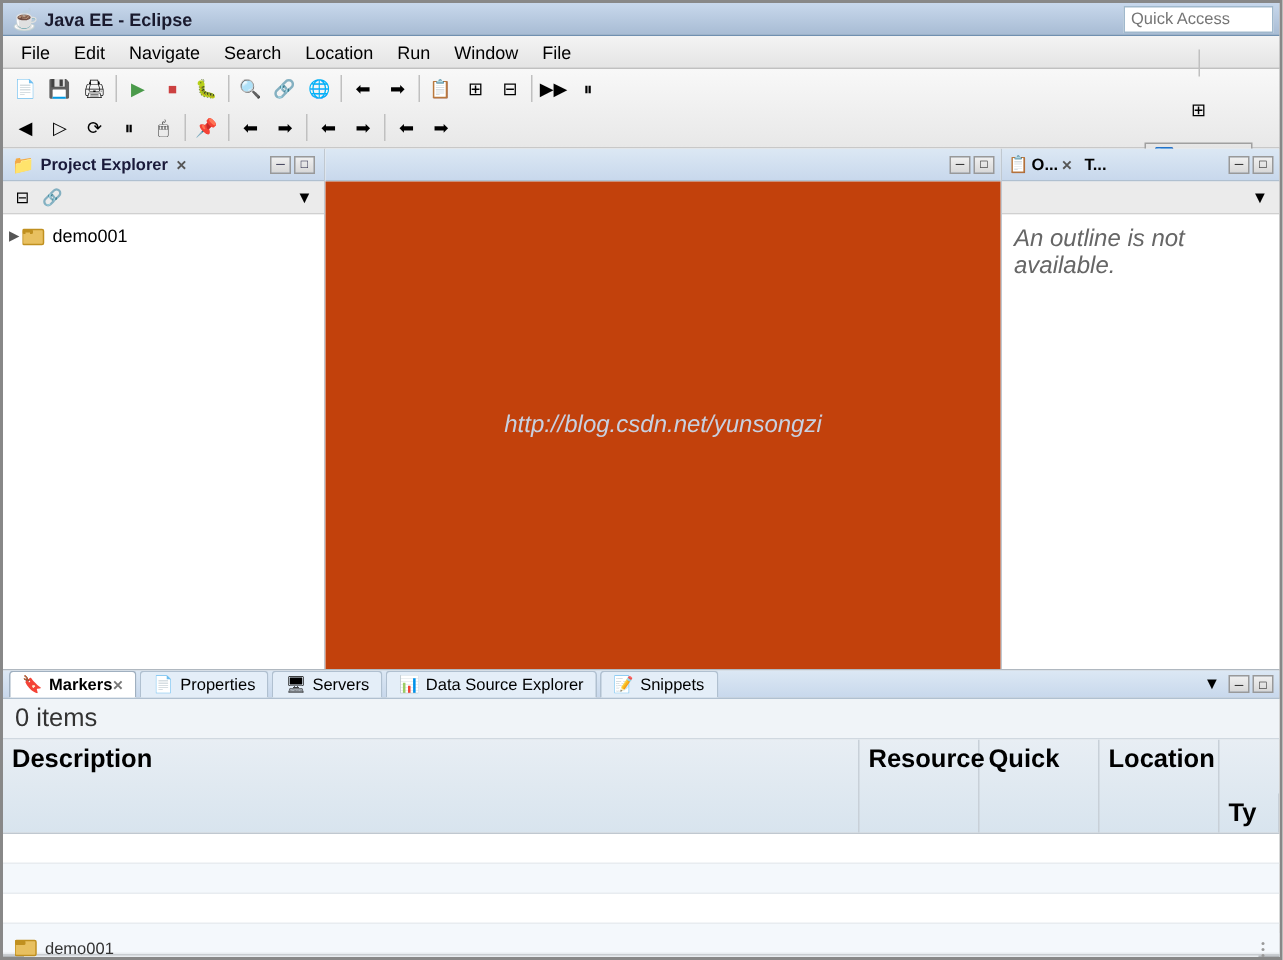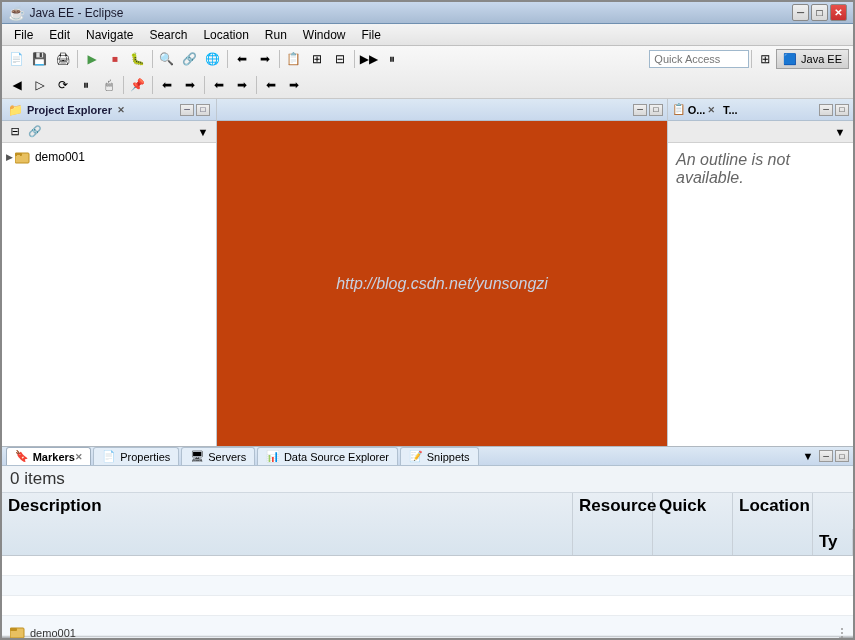--- a/index.html
+++ b/index.html
@@ -16,21 +16,21 @@
     
     #title-bar {
       background: linear-gradient(to bottom, #c8d8ec, #a8bcd4);
       height: 22px;
       display: flex;
       align-items: center;
       padding: 0 6px;
       border-bottom: 1px solid #7090b0;
     }
     #title-icon { margin-right: 4px; font-size: 14px; }
-    #title-text { flex: 1; font-size: 12px; color: #1a1a2e; font-weight: normal; }
+    #title-text { flex: 1; font-size: 12px; color: #1a1a2e; font-weight: bold; }
     .title-btn {
       width: 17px; height: 17px;
       border: 1px solid #888;
       margin-left: 2px;
       display: flex; align-items: center; justify-content: center;
       font-size: 10px; cursor: pointer; border-radius: 2px;
     }
     .title-btn.minimize { background: linear-gradient(to bottom, #f0f0f0, #d8d8d8); }
     .title-btn.maximize { background: linear-gradient(to bottom, #f0f0f0, #d8d8d8); }
     .title-btn.close { background: linear-gradient(to bottom, #e8504a, #c83030); color: white; font-weight: bold; }
@@ -70,21 +70,22 @@
       cursor: pointer; font-size: 12px; border-radius: 2px;
       background: transparent;
     }
     .tb-sep { width: 1px; height: 18px; background: #c0c0c0; margin: 0 2px; }
 
     
     #quick-access-area {
       margin-left: auto;
       display: flex;
       align-items: center;
-      gap: 0;
+      gap: 11px;
+      flex-direction: column;
     }
     #quick-access-input {
       width: 100px; height: 18px;
       border: 1px solid #a0b8cc;
       padding: 0 4px;
       font-size: 11px;
       background: white;
     }
     #perspective-btn {
       display: flex; align-items: center;

